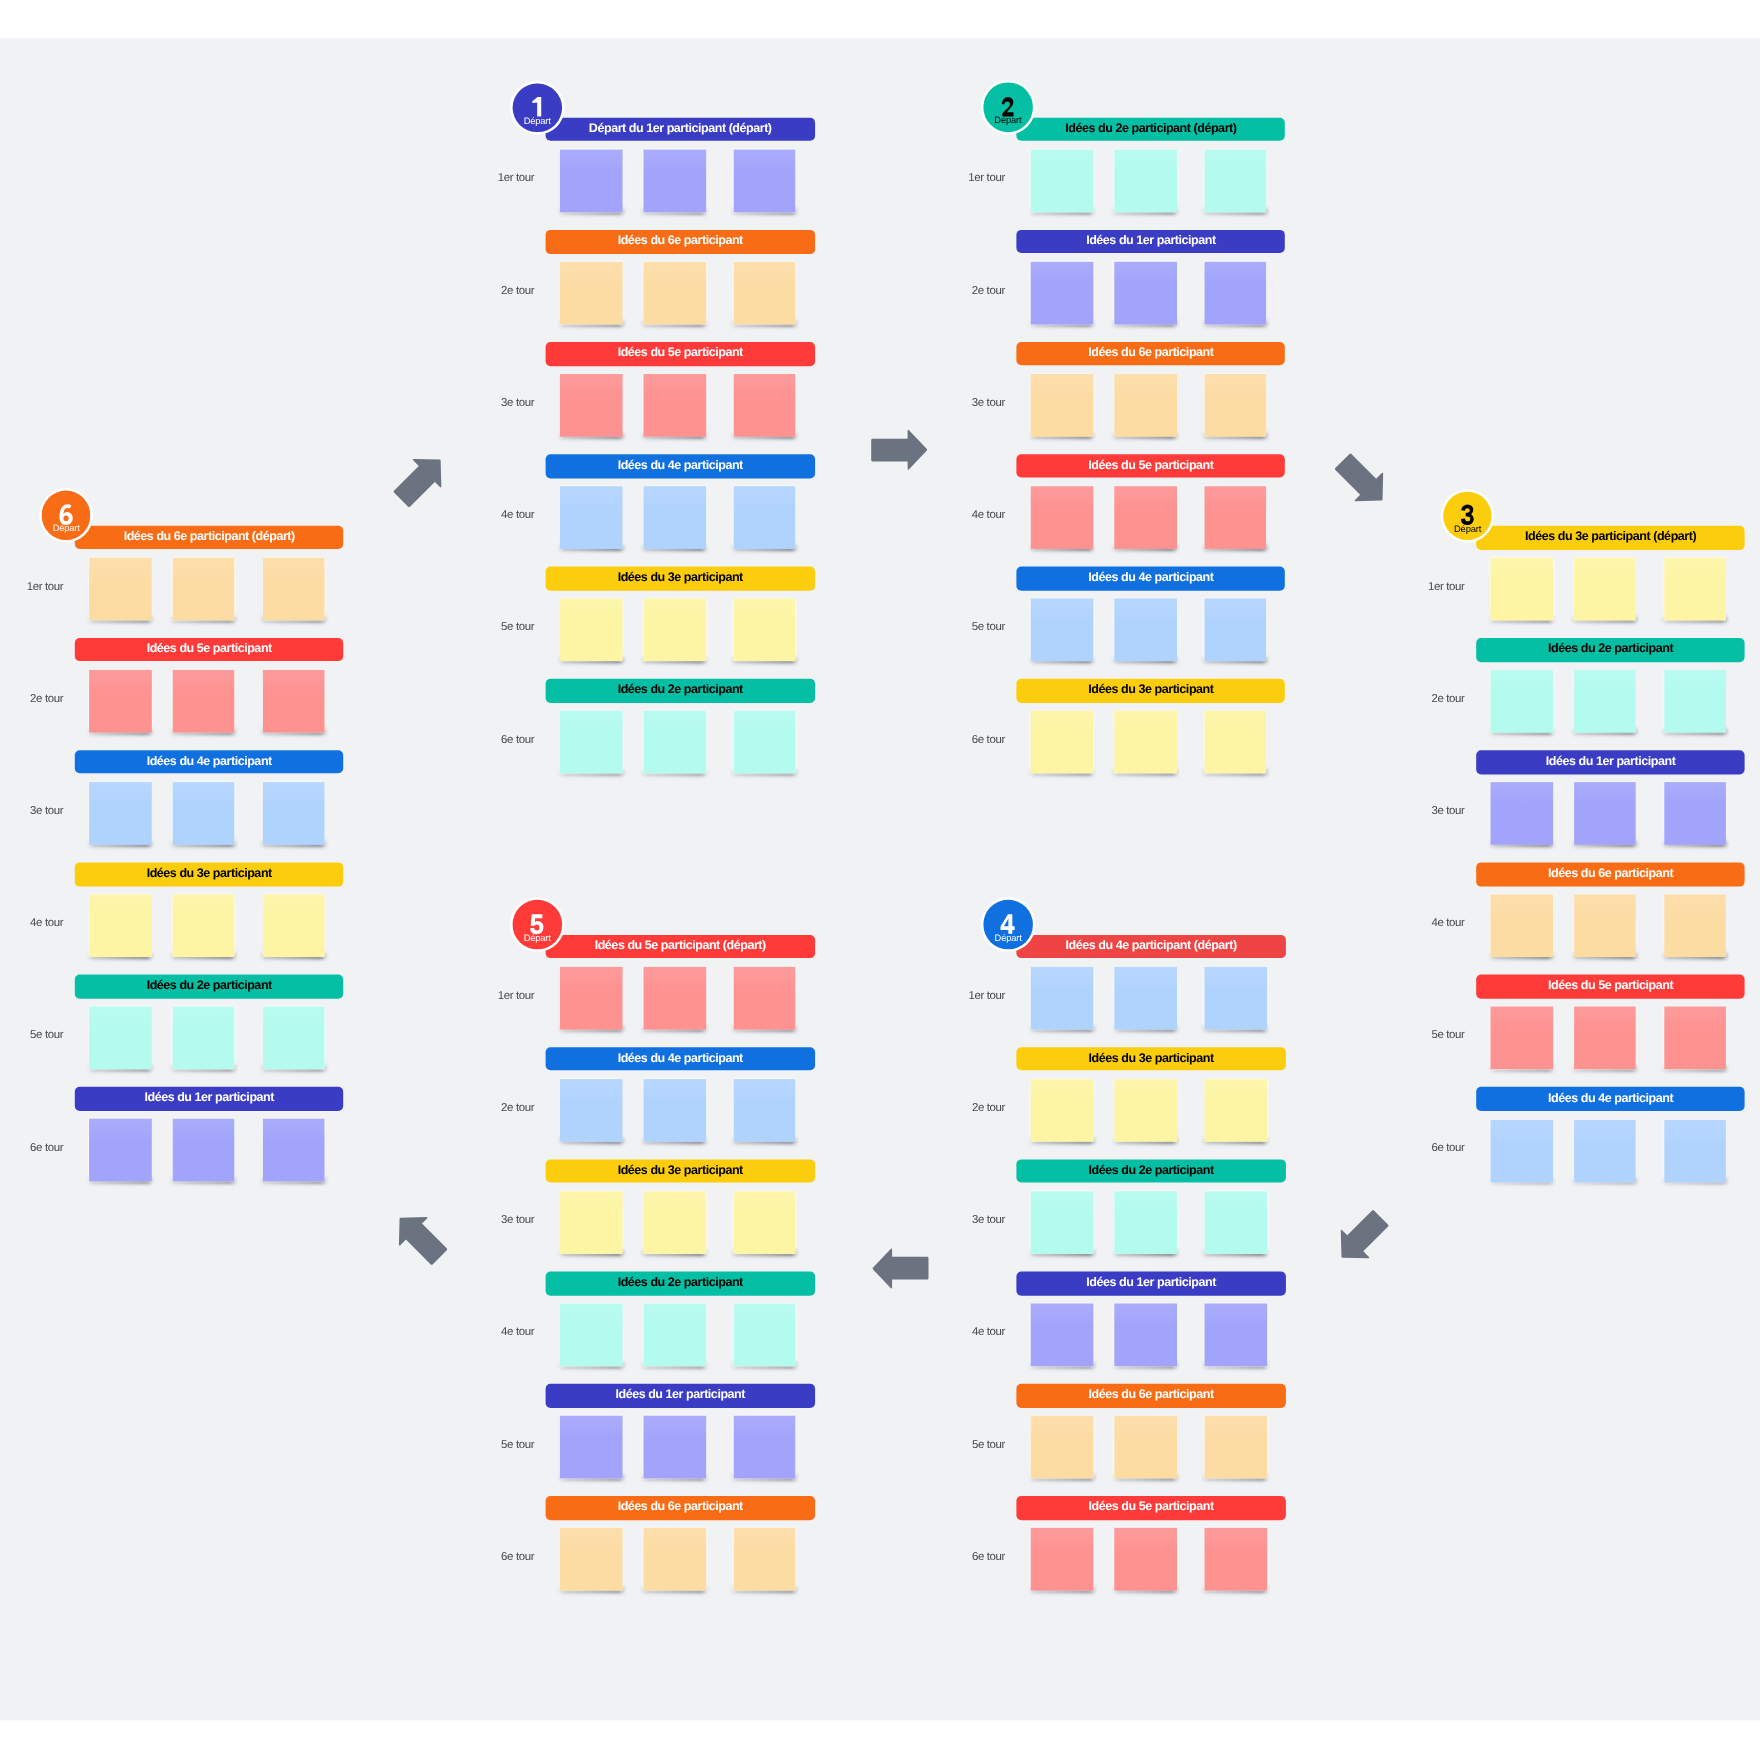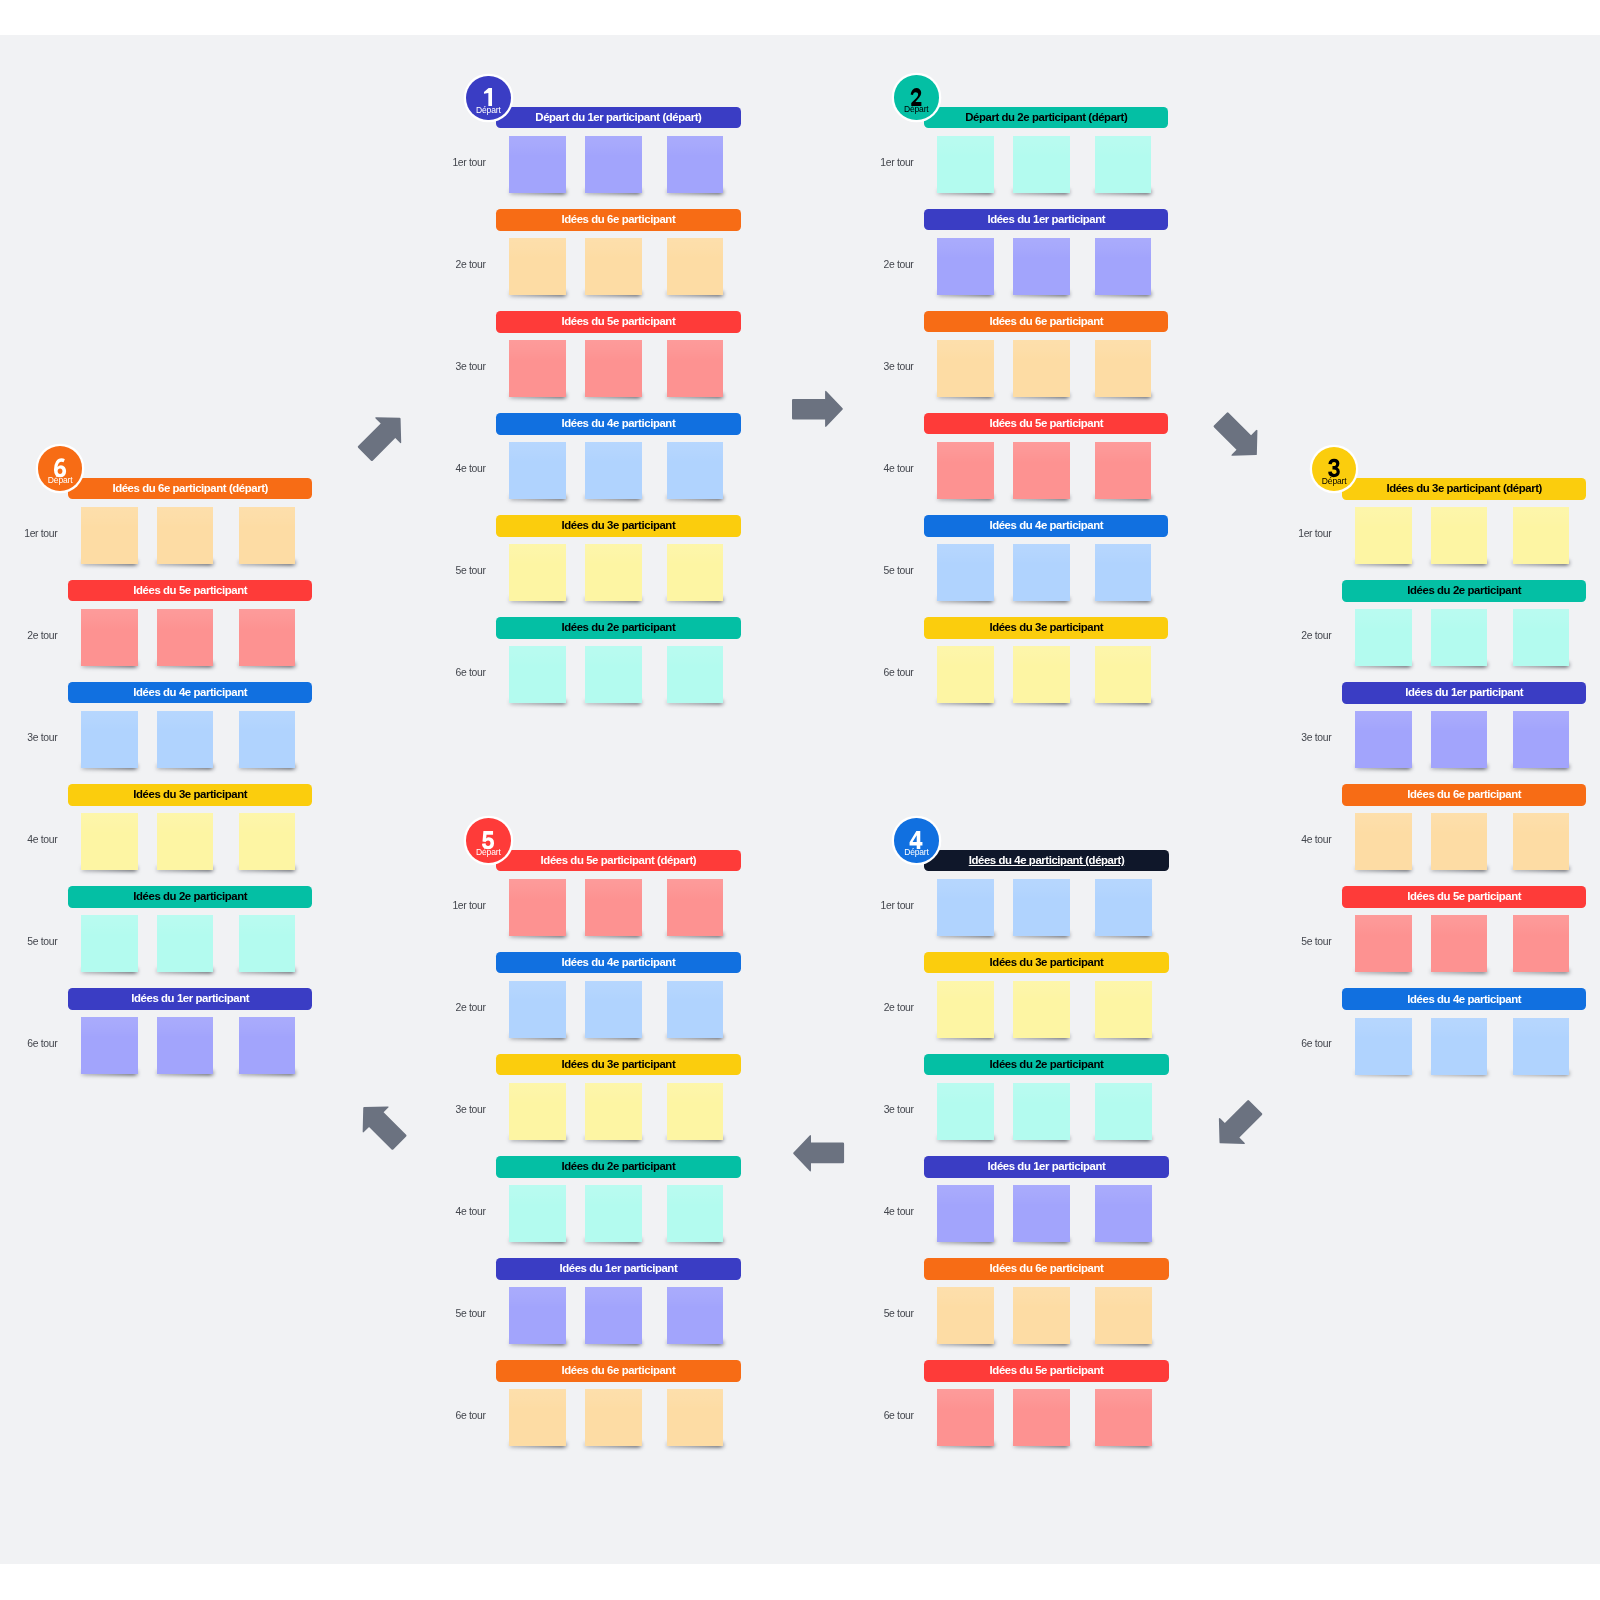--- a/index.html
+++ b/index.html
@@ -184,21 +184,21 @@
           </svg>
         </span>
     <span class="dep t">Départ</span>
   </div>
 </div>
 
 <div class="block" style="left:924.1px;top:71.5px;">
   <div class="row" style="top:0.0px;">
     <div class="round-label"><span class="t">1er tour</span></div>
     <div class="bar" style="background:#04bfa4;color:#000000;">
-      <span class="t">Départ du 2e participant (départ)</span>
+      <span class="t">Idées du 2e participant (départ)</span>
     </div>
     <div class="notes">
       <u class="noteshadow" style="left:13.6px;"></u>
       <u class="noteshadow" style="left:89.30000000000001px;"></u>
       <u class="noteshadow" style="left:171.1px;"></u>
       <div class="note" style="left:13.2px;">
             <i class="paper" style="background-color:#b3fbef;"></i>
           </div>
       <div class="note" style="left:88.9px;">
             <i class="paper" style="background-color:#b3fbef;"></i>
@@ -445,21 +445,21 @@
             <path d="M30.5,102 Q17.5,102 8.5,93.8 Q-0.5,85.5 0,71.5 L20,69 Q20.5,76 24.5,79.5 Q28.5,83 34,83 Q39.8,83 43.4,79.6 Q47,76.2 47,70.8 Q47,65 43,61.6 Q39,58.2 32,58.2 L24,58.2 L24,39 L32,39 Q37.8,39 41.2,35.8 Q44.6,32.6 44.6,27.5 Q44.6,22.6 41.3,19.5 Q38,16.4 32.8,16.4 Q27.5,16.4 24,19.7 Q20.5,23 20.2,29.5 L1,27 Q2,13.5 11.2,5.5 Q20.4,-2.5 33,-2.5 Q46.5,-2.5 54.6,5.2 Q62.7,12.9 62.7,24.8 Q62.7,38 51.5,46.5 Q65,54.5 65,71.5 Q65,85.5 55.6,93.8 Q46.2,102 30.5,102 Z" fill="#000000"></path>
           </svg>
         </span>
     <span class="dep t">Départ</span>
   </div>
 </div>
 
 <div class="block" style="left:924.3px;top:814.6px;">
   <div class="row" style="top:0.0px;">
     <div class="round-label"><span class="t">1er tour</span></div>
-    <div class="bar" style="background:#0f172a;color:#ffffff;text-decoration:underline;">
+    <div class="bar" style="background:#ef4444;color:#ffffff;">
       <span class="t">Idées du 4e participant (départ)</span>
     </div>
     <div class="notes">
       <u class="noteshadow" style="left:13.6px;"></u>
       <u class="noteshadow" style="left:89.30000000000001px;"></u>
       <u class="noteshadow" style="left:171.1px;"></u>
       <div class="note" style="left:13.2px;">
             <i class="paper" style="background-color:#b0d3fe;"></i>
           </div>
       <div class="note" style="left:88.9px;">

